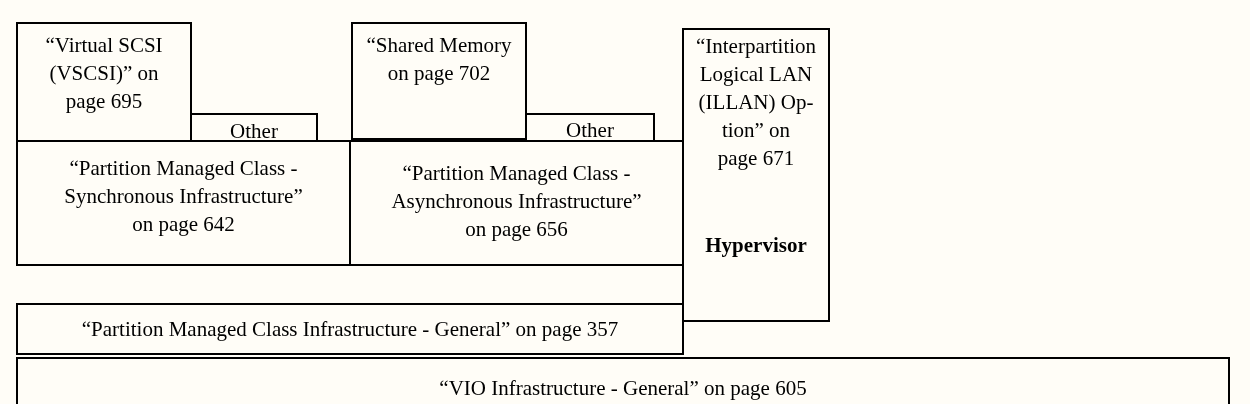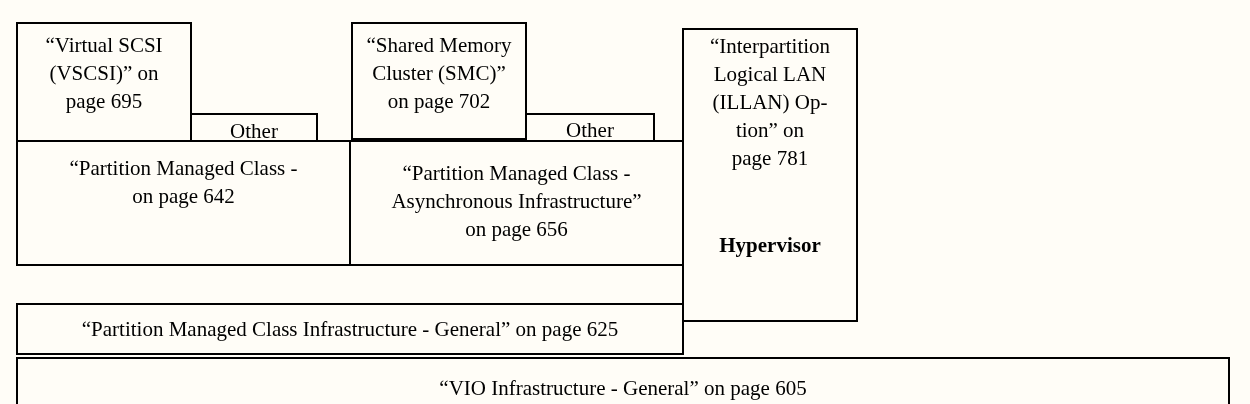--- a/index.html
+++ b/index.html
@@ -28,21 +28,21 @@
     flex-direction:column;
     justify-content:center;
     margin-top:35px;
   }
   .line{white-space:nowrap;}
   
   .b-vscsi      {left:16px;  top:22px;  width:176px;  height:120px; padding-top:7px;}
   .b-othersync  {left:190px; top:78px;  width:128px;  height:64px;}
   .b-smc        {left:351px; top:22px;  width:176px;  height:118px; padding-top:7px;}
   .b-otherasync {left:525px; top:78px;  width:130px;  height:62px;}
-  .b-illan      {left:682px; top:28px;  width:176px;  height:294px;}
+  .b-illan      {left:682px; top:28px;  width:148px;  height:294px;}
   .b-syncinfra  {left:16px;  top:140px; width:335px;  height:126px; padding-top:12px;}
   .b-asyncinfra {left:349px; top:140px; width:335px;  height:126px; padding-top:17px;}
   .b-general    {left:16px;  top:268px; width:668px;  height:52px;}
   .b-vio        {left:16px;  top:322px; width:1214px; height:61px; }
   .illan-top{position:absolute;left:0;top:2px;width:100%;}
   .illan-bottom{position:absolute;left:0;top:201px;width:100%;font-weight:bold;}
 </style>
 </head>
 <body>
 
@@ -54,54 +54,54 @@
     <div class="line">page 695</div>
   </div>
 
   <div class="box b-othersync vcenter">
     <div class="line">Other</div>
     <div class="line">Sync</div>
   </div>
 
   <div class="box b-smc">
     <div class="line">“Shared Memory</div>
-    <div class="line">Cluster (SMC)”</div>
     <div class="line">on page 702</div>
   </div>
 
   <div class="box b-otherasync vcenter">
     <div class="line">Other</div>
     <div class="line">Async</div>
   </div>
 
   <div class="box b-illan">
     <div class="illan-top">
       <div class="line">“Interpartition</div>
       <div class="line">Logical LAN</div>
       <div class="line">(ILLAN) Op-</div>
       <div class="line">tion” on</div>
-      <div class="line">page 781</div>
+      <div class="line">page 671</div>
     </div>
     <div class="illan-bottom">
       <div class="line">Hypervisor</div>
     </div>
   </div>
 
   <div class="box b-syncinfra">
     <div class="line">“Partition Managed Class -</div>
+    <div class="line">Synchronous Infrastructure”</div>
     <div class="line">on page 642</div>
   </div>
 
   <div class="box b-asyncinfra">
     <div class="line">“Partition Managed Class -</div>
     <div class="line">Asynchronous Infrastructure”</div>
     <div class="line">on page 656</div>
   </div>
 
   <div class="box b-general vcenter">
-    <div class="line">“Partition Managed Class Infrastructure - General” on page 625</div>
+    <div class="line">“Partition Managed Class Infrastructure - General” on page 357</div>
   </div>
 
   <div class="box b-vio vcenter">
     <div class="line">“VIO Infrastructure - General” on page 605</div>
   </div>
 
 </div>
 
 </body></html>

